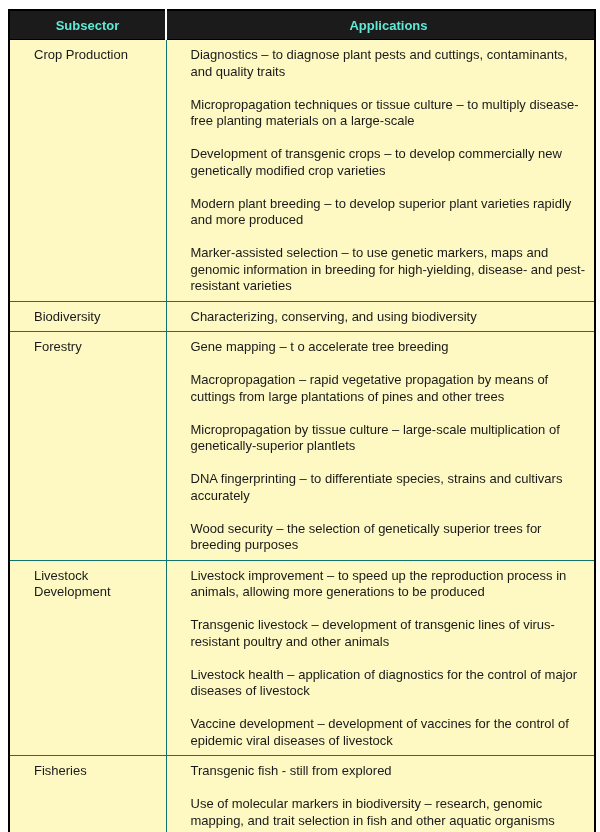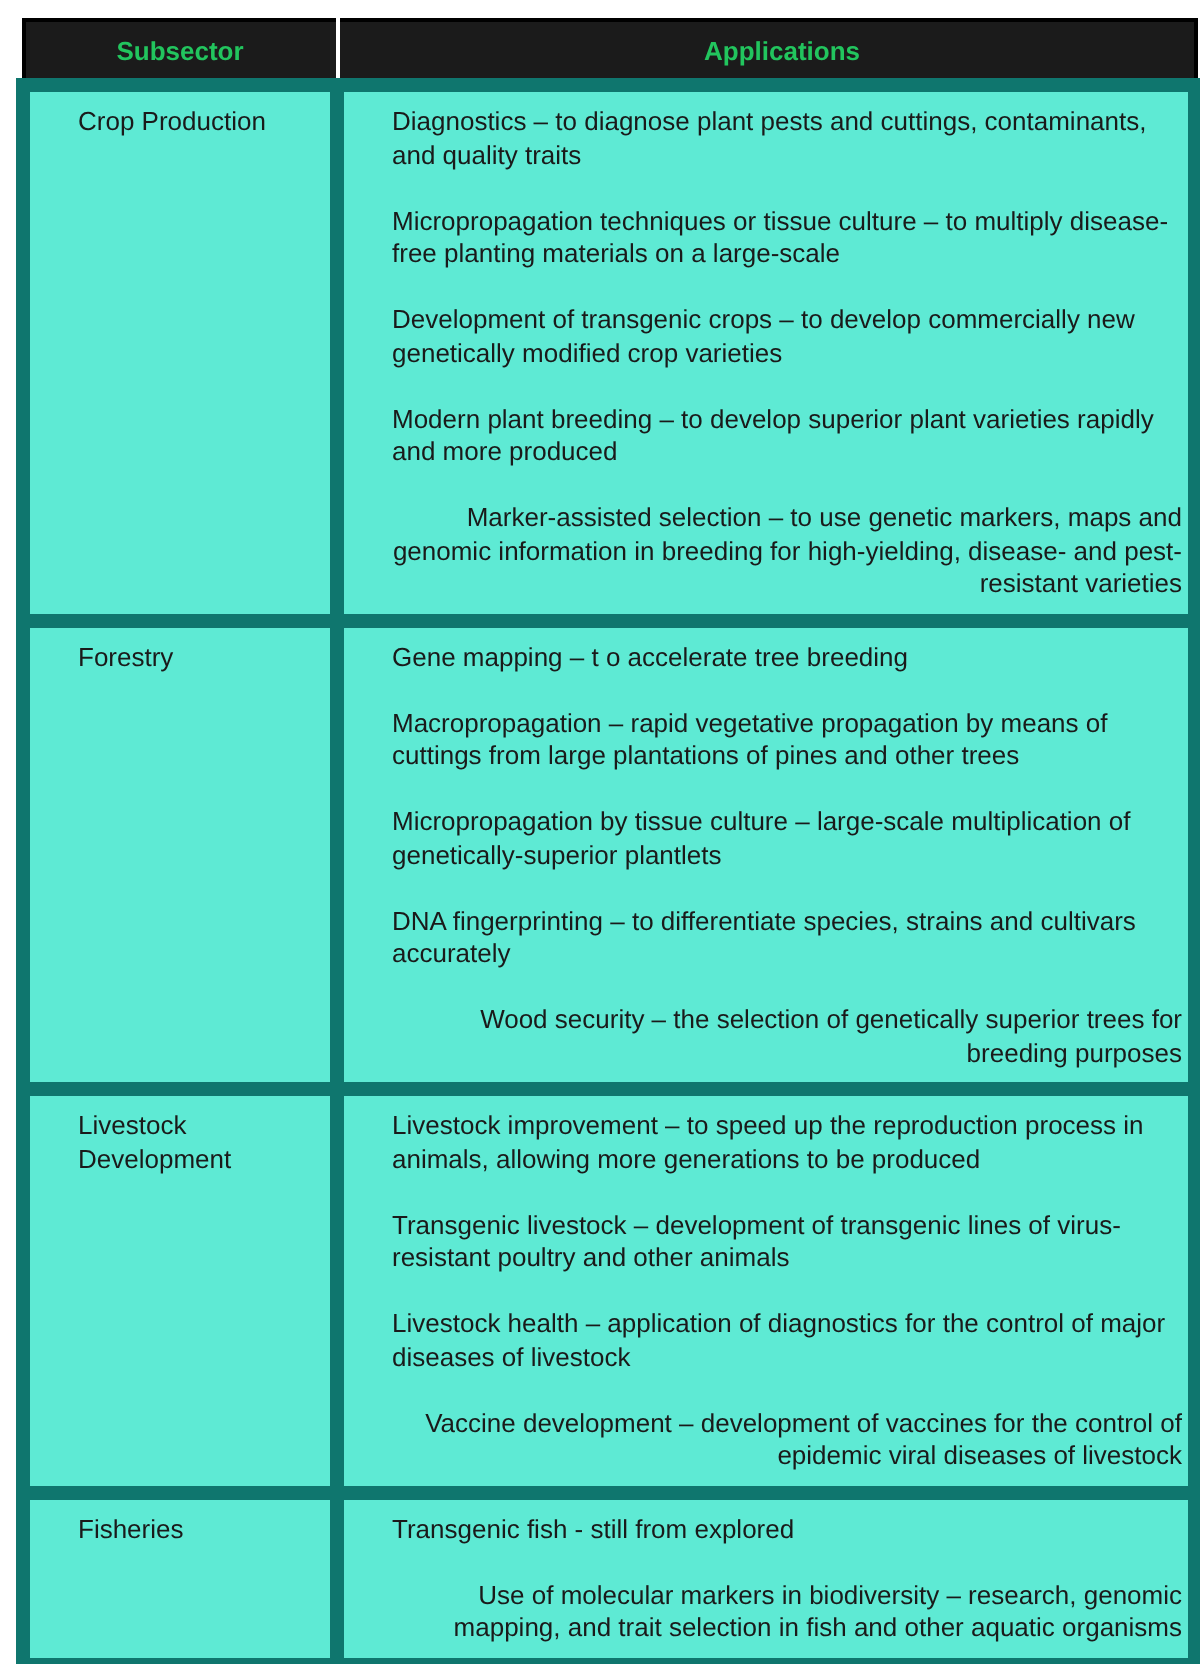--- a/index.html
+++ b/index.html
@@ -21,50 +21,49 @@
   table.apps-table {
     border-collapse: collapse;
     table-layout: fixed;
     width: 586px;
     border: 2px solid #000000;
   }
   table.apps-table col.c-sub { width: 157px; }
   table.apps-table col.c-app { width: 429px; }
   th {
     background: #1b1b1b;
-    color: #22c55e;
+    color: #5eead4;
     font-size: 13px;
     font-weight: bold;
     text-align: center;
     height: 28px;
     padding: 0 4px;
     border: 1px solid #000000;
   }
   th.hdr-applications {
     border-left: 2px solid #ffffff;
     padding-left: 20px;
   }
   td {
-    border: 7px solid #0f766e;
+    border: 1px solid #0f766e;
     vertical-align: top;
     font-size: 13px;
     line-height: 16.5px;
     color: #1a1a1a;
     padding: 7px 3px 6px 24px;
-    background: #5eead4;
+    background: #fef9c3;
   }
   td.sub-cell {
     padding-right: 4px;
   }
   td.app-cell p {
     margin: 0 0 16.5px 0;
   }
   td.app-cell p:last-child {
     margin-bottom: 0;
-    text-align: right;
   }
 </style>
 </head>
 <body>
 
 <div class="page">
   <table class="apps-table">
     <colgroup>
       <col class="c-sub">
       <col class="c-app">
@@ -77,20 +76,26 @@
     </thead>
     <tbody>
       <tr>
         <td class="sub-cell">Crop Production</td>
         <td class="app-cell">
           <p>Diagnostics – to diagnose plant pests and cuttings, contaminants, and quality traits</p>
           <p>Micropropagation techniques or tissue culture – to multiply disease-free planting materials on a large-scale</p>
           <p>Development of transgenic crops – to develop commercially new genetically modified crop varieties</p>
           <p>Modern plant breeding – to develop superior plant varieties rapidly and more produced</p>
           <p>Marker-assisted selection – to use genetic markers, maps and genomic information in breeding for high-yielding, disease- and pest-resistant varieties</p>
+        </td>
+      </tr>
+      <tr>
+        <td class="sub-cell">Biodiversity</td>
+        <td class="app-cell">
+          <p>Characterizing, conserving, and using biodiversity</p>
         </td>
       </tr>
       <tr>
         <td class="sub-cell">Forestry</td>
         <td class="app-cell">
           <p>Gene mapping – t o accelerate tree breeding</p>
           <p>Macropropagation – rapid vegetative propagation by means of cuttings from large plantations of pines and other trees</p>
           <p>Micropropagation by tissue culture – large-scale multiplication of genetically-superior plantlets</p>
           <p>DNA fingerprinting – to differentiate species, strains and cultivars accurately</p>
           <p>Wood security – the selection of genetically superior trees for breeding purposes</p>

